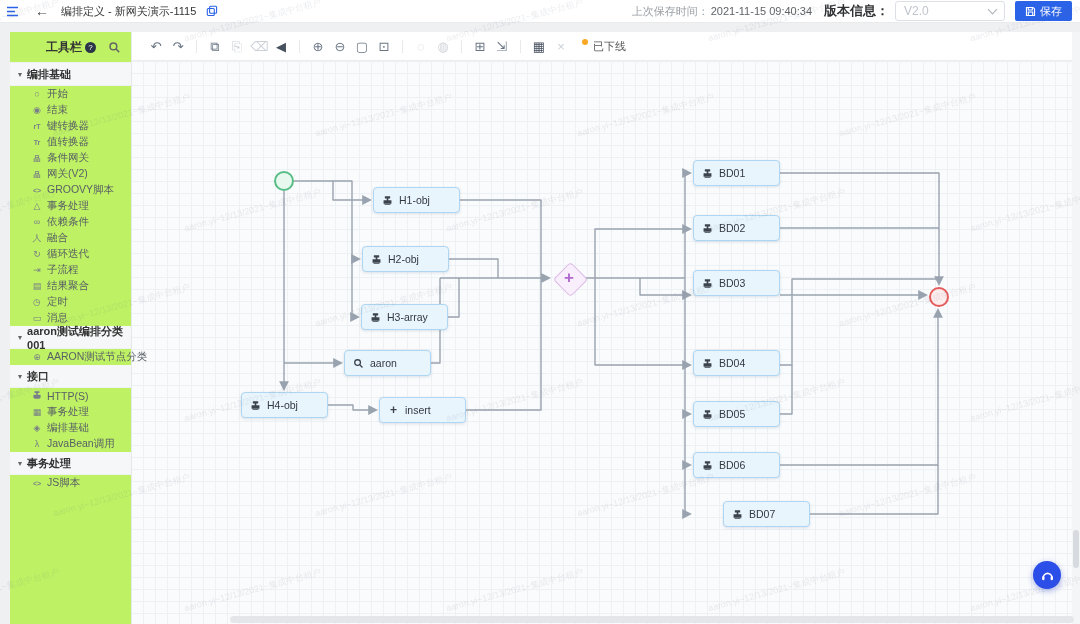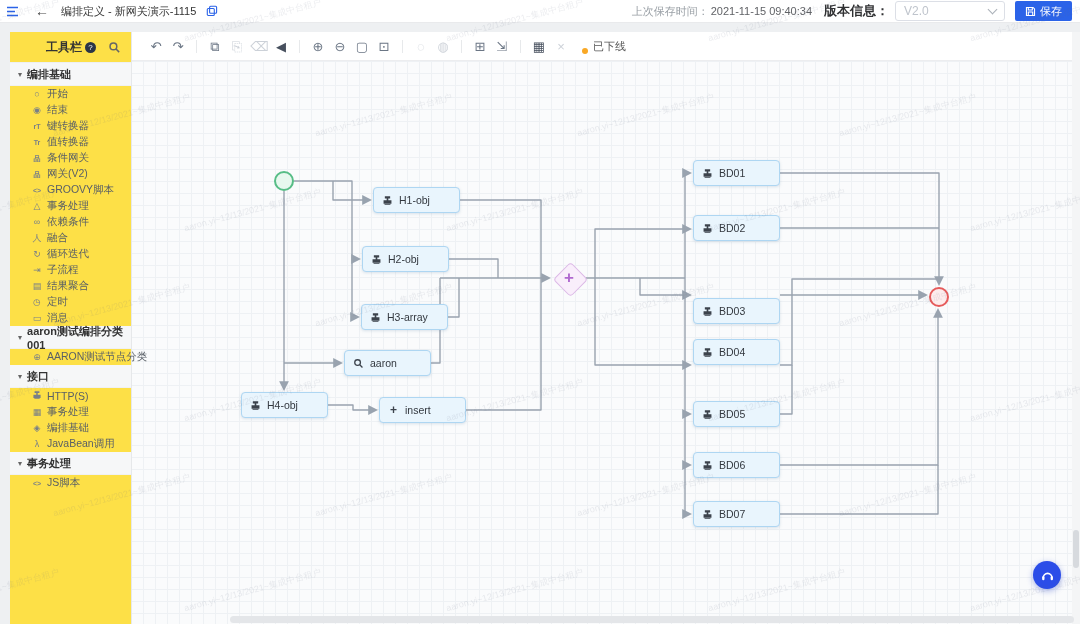--- a/index.html
+++ b/index.html
@@ -17,41 +17,41 @@
   .hdr .val{font-size:11px;color:#606266;margin:0 12px 0 2px}
   .hdr .vlbl{font-size:13px;color:#303133;font-weight:bold}
   .vsel{width:108px;height:18px;border:1px solid #dcdfe6;border-radius:3px;margin:0 10px 0 6px;
         display:flex;align-items:center;background:#fff;cursor:pointer}
   .vsel .vtxt{flex:1;padding-left:8px;font-size:12px;color:#bfc4cc}
   .vsel .chev{width:6px;height:6px;border-right:1px solid #aab0b8;border-bottom:1px solid #aab0b8;
         transform:rotate(45deg);margin-right:8px;margin-top:-3px}
   .savebtn{height:20px;background:#2b63e8;border-radius:2px;color:#fff;font-size:11px;display:flex;
         align-items:center;gap:4px;padding:0 10px;margin-right:8px;cursor:pointer}
   
-  .sidebar{position:absolute;left:10px;top:32px;bottom:0;width:121px;background:#fde047;border-right:1px solid #e6e8ea;z-index:4}
+  .sidebar{position:absolute;left:10px;top:32px;bottom:0;width:121px;background:#bef264;border-right:1px solid #e6e8ea;z-index:4}
   .sb-head{height:30px;display:flex;align-items:center;border-bottom:1px solid #eef0f2;padding:0 10px}
   .sb-title{font-size:12px;font-weight:bold;color:#333;margin-left:26px}
   .badge{width:11px;height:11px;border-radius:50%;background:#2b3547;color:#fff;font-size:8px;line-height:11px;
         text-align:center;margin-left:3px}
   .sb-search{margin-left:auto;display:flex;cursor:pointer}
   .sec{height:22px;display:flex;align-items:center;background:#f6f7f8;border-bottom:1px solid #f0f1f3;
        padding-left:8px;font-size:11px;font-weight:bold;color:#333;cursor:pointer}
   .sec .caret{font-size:8px;color:#666;margin-right:5px}
   .item{height:16px;display:flex;align-items:center;padding-left:20px;font-size:10.5px;color:#595f66;cursor:grab}
   .item .ico{width:14px;font-size:9px;color:#787f88;text-align:center;flex:none;line-height:1}
   .item .ico.txt{font-size:7px;font-weight:bold;letter-spacing:0}
   .item .lbl{margin-left:3px;white-space:nowrap}
   
   .cwrap{position:absolute;left:131px;top:32px;right:0;bottom:0;background:#fff;z-index:3}
   .ctoolbar{height:28px;background:#fff;border-bottom:1px solid #ecedef;display:flex;align-items:center;padding-left:14px}
   .tb{width:17px;text-align:center;font-size:13px;color:#6b7685;cursor:pointer;margin:0 2.5px;line-height:1}
   .tb.dim{color:#ccd1d8;cursor:default}
   .tb.dark{color:#47505e}
   .sep{width:1px;height:13px;background:#e7e9eb;margin:0 7px}
-  .status{display:flex;align-items:flex-end;margin-left:10px}
+  .status{display:flex;align-items:flex-start;margin-left:10px}
   .dot{width:6px;height:6px;border-radius:50%;background:#f9a825;margin-right:5px}
   .status span.stxt{font-size:11px;color:#595959}
   .canvas{position:relative;height:calc(100% - 29px);background-color:#fafbfc;overflow:hidden;
       background-image:linear-gradient(#eef1f4 1px,transparent 1px),linear-gradient(90deg,#eef1f4 1px,transparent 1px);
       background-size:12px 12px}
   .edges{position:absolute;inset:0;z-index:1}
   .node{position:absolute;width:87px;height:26px;background:#e9f5fd;border:1px solid #aed6f2;border-radius:4px;
       box-shadow:0 1px 3px rgba(120,150,180,.25);display:flex;align-items:center;padding-left:8px;box-sizing:border-box;
       z-index:2;cursor:pointer}
   .nico{width:11px;height:11px;color:#3c434c;flex:none}
@@ -367,45 +367,45 @@
           <use href="#i-dev"></use>
         </svg>
       <span class="nlbl">BD01</span>
       </div>
     <div class="node" style="left:562px;top:154px">
       <svg class="nico" viewBox="0 0 12 12">
           <use href="#i-dev"></use>
         </svg>
       <span class="nlbl">BD02</span>
       </div>
-    <div class="node" style="left:562px;top:237px">
+    <div class="node" style="left:562px;top:209px">
       <svg class="nico" viewBox="0 0 12 12">
           <use href="#i-dev"></use>
         </svg>
       <span class="nlbl">BD03</span>
       </div>
-    <div class="node" style="left:562px;top:278px">
+    <div class="node" style="left:562px;top:289px">
       <svg class="nico" viewBox="0 0 12 12">
           <use href="#i-dev"></use>
         </svg>
       <span class="nlbl">BD04</span>
       </div>
     <div class="node" style="left:562px;top:340px">
       <svg class="nico" viewBox="0 0 12 12">
           <use href="#i-dev"></use>
         </svg>
       <span class="nlbl">BD05</span>
       </div>
     <div class="node" style="left:562px;top:391px">
       <svg class="nico" viewBox="0 0 12 12">
           <use href="#i-dev"></use>
         </svg>
       <span class="nlbl">BD06</span>
       </div>
-    <div class="node" style="left:562px;top:440px">
+    <div class="node" style="left:592px;top:440px">
       <svg class="nico" viewBox="0 0 12 12">
           <use href="#i-dev"></use>
         </svg>
       <span class="nlbl">BD07</span>
       </div>
 
     <div class="hscroll"></div>
   </div>
   <div class="vtrack"></div>
   <div class="vthumb"></div>

